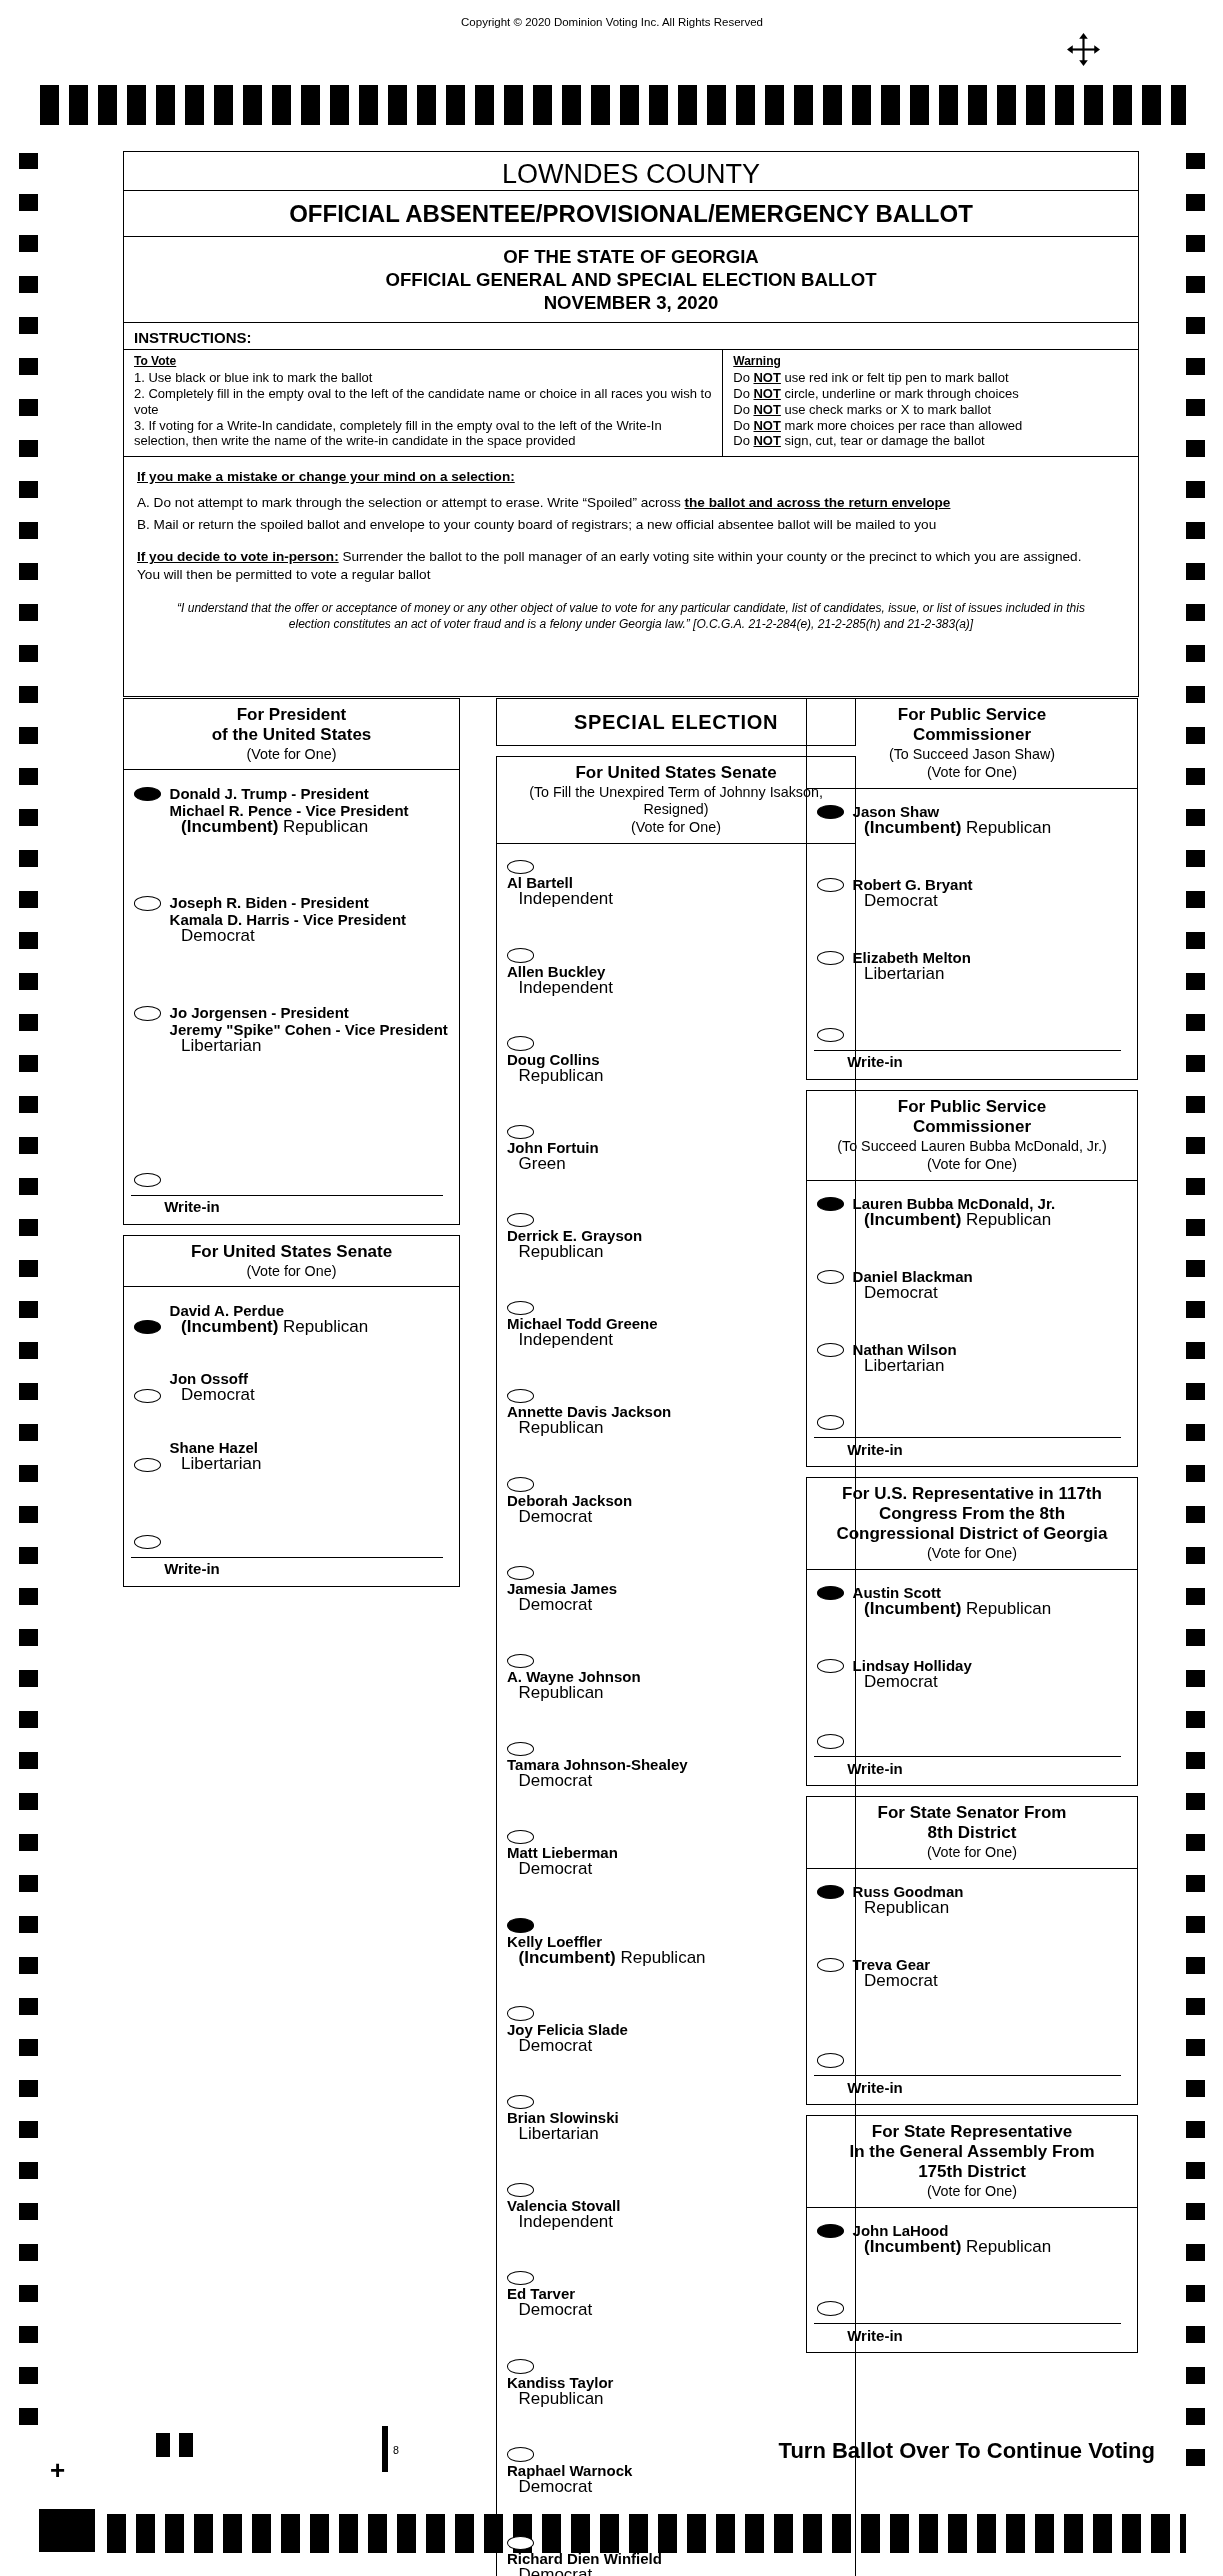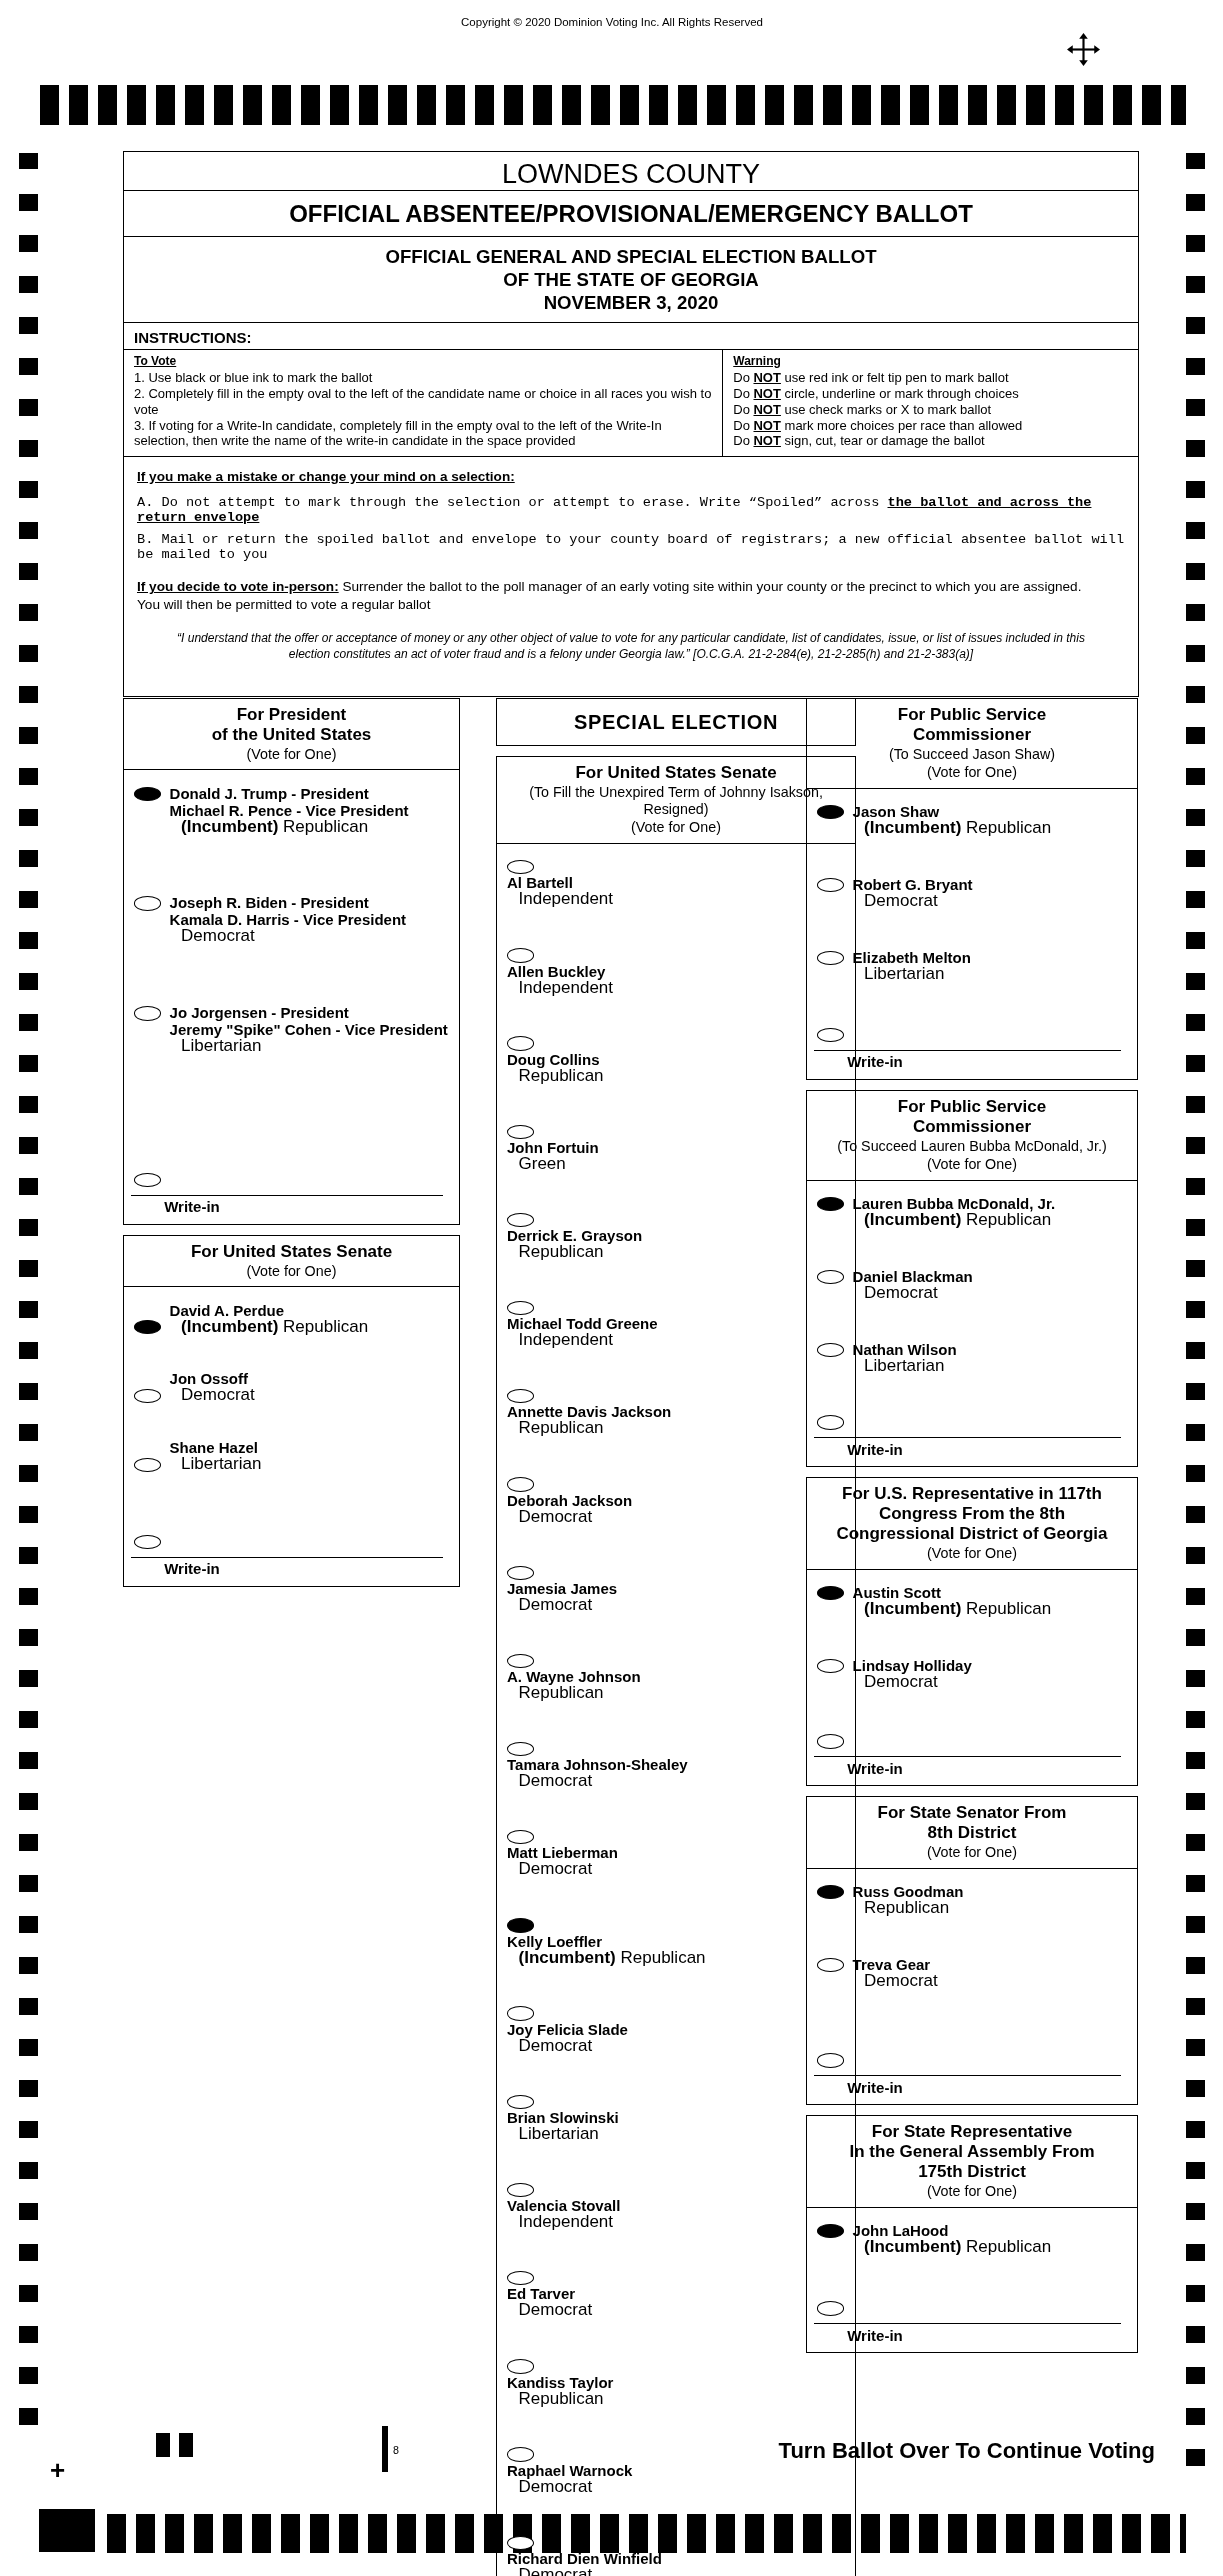--- a/index.html
+++ b/index.html
@@ -36,21 +36,21 @@
   .instr-row { padding:5.7px 10px 2.9px; font-weight:bold; font-size:15px; }
   .instr-table { display:flex; border-top:1.8px solid #000; border-bottom:1.8px solid #000; }
   .cell-tovote  { width:59%; padding:4.3px 10px 7.2px; }
   .cell-warning { width:41%; border-left:1.8px solid #000; padding:4.3px 10px 7.2px; }
   .instr-title { font-weight:bold; text-decoration:underline; font-size:12px; margin-bottom:2.1px; }
   .instr-line { font-size:13px; line-height:15.8px; }
   .u { font-weight:bold; text-decoration:underline; }
 
   .mistake-sec { padding:11.5px 13px 0; }
   .mistake-heading { font-weight:bold; text-decoration:underline; font-size:13.6px; margin-bottom:11.5px; }
-  .mistake-line { font-size:13.6px; margin-bottom:7.2px;font-family:Liberation Mono, monospace; }
+  .mistake-line { font-size:13.6px; margin-bottom:7.2px; }
   .bu { font-weight:bold; text-decoration:underline; }
   .inperson { font-size:13.6px; line-height:18px; margin-top:15.8px; padding-right:21.5px; }
   .fraud { font-style:italic; font-size:12px; line-height:15.8px; text-align:center; margin-top:17px; padding:0 24px; }
 
   
   .col { position:absolute; top:698px; display:flex; flex-direction:column; gap:10px; }
   #col-1 { left:123px;  width:337px; }
   #col-2 { left:496px;  width:360px; }
   #col-3 { left:806px; width:332px; }
 
@@ -119,22 +119,22 @@
   <div class="tm-left"></div>
   <div class="tm-right"></div>
   <div class="tm-bottom"></div>
   <div class="tm-block"></div>
 
   <div class="upper-box">
     <div class="header-sec">
       <div class="county">LOWNDES COUNTY</div>
       <div class="ballot-type">OFFICIAL ABSENTEE/PROVISIONAL/EMERGENCY BALLOT</div>
       <div class="election">
+        <div>OF THE STATE OF GEORGIA</div>
         <div>OFFICIAL GENERAL AND SPECIAL ELECTION BALLOT</div>
-        <div>OF THE STATE OF GEORGIA</div>
         <div>NOVEMBER 3, 2020</div>
       </div>
     </div>
 
     <div class="instr-row">INSTRUCTIONS:</div>
 
     <div class="instr-table">
       <div class="cell-tovote">
         <div class="instr-title">To Vote</div>
         <div>

